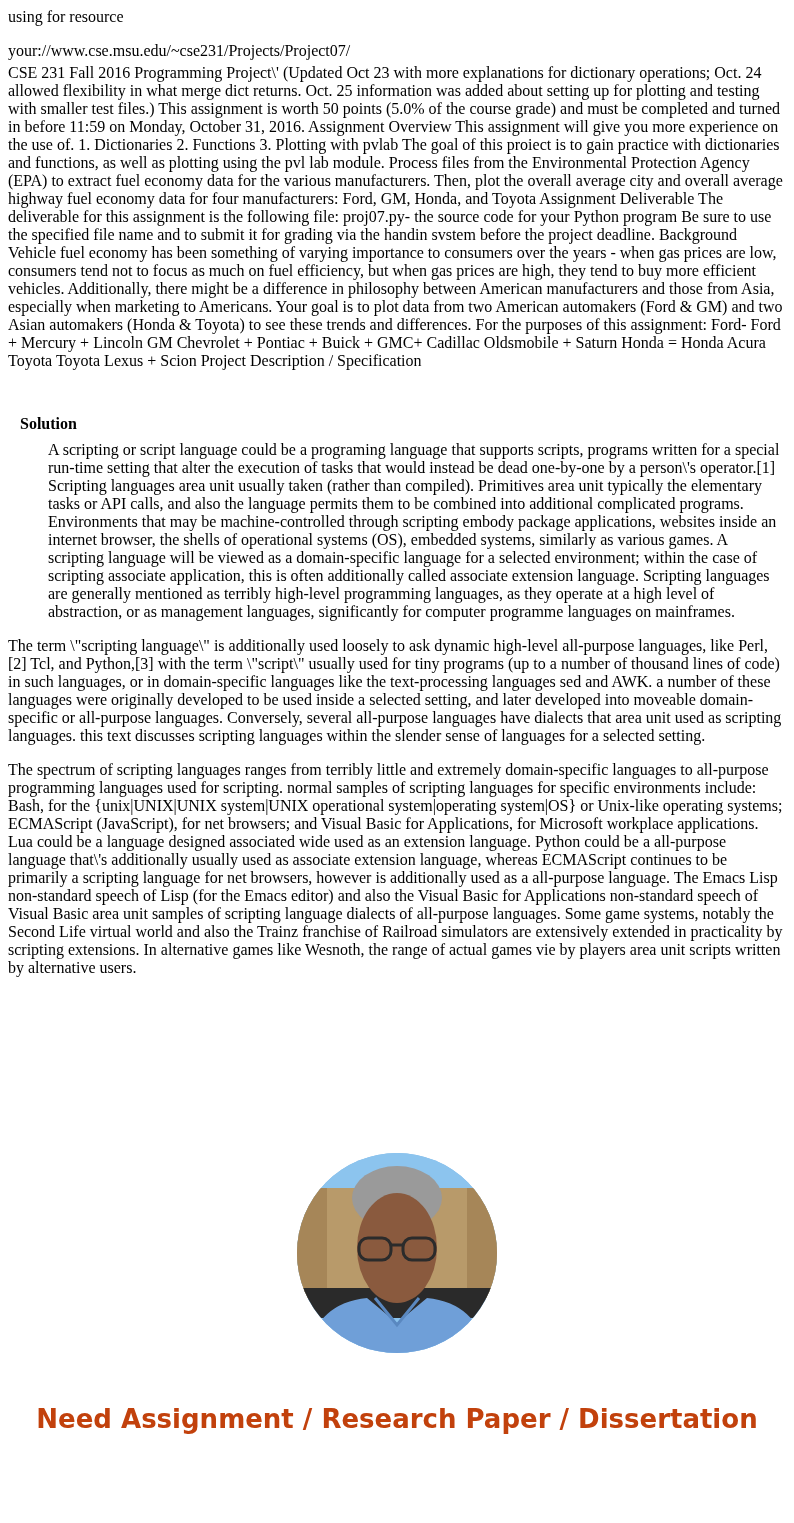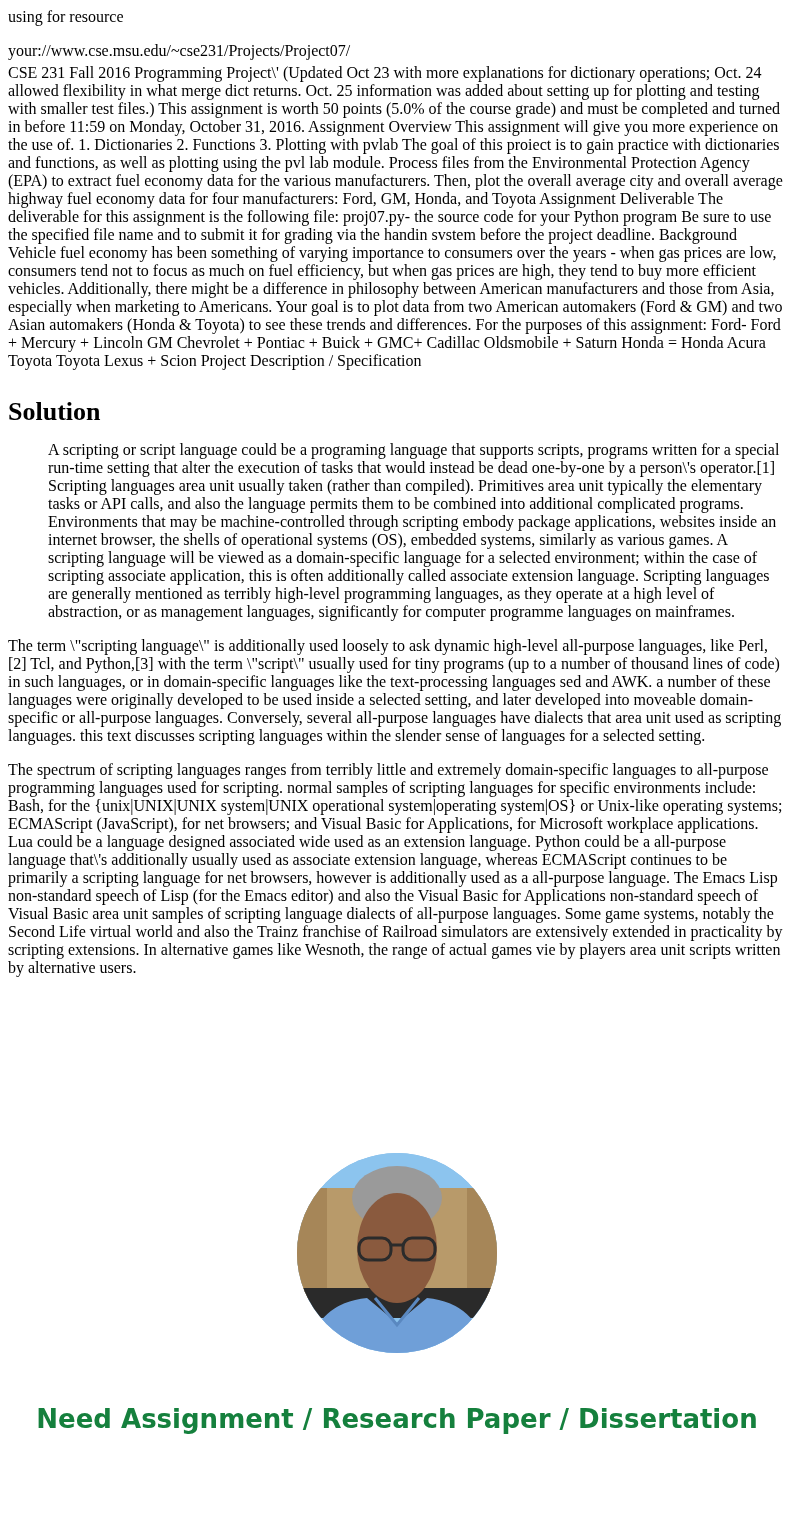--- a/index.html
+++ b/index.html
@@ -12,36 +12,36 @@
       font-size: 16px;
       line-height: 18px;
       color: #000000;
     }
     .content { position: absolute; left: 8px; top: 0; width: 778px; }
     p { margin: 0; }
     .p1 { position: absolute; top: 8px; }
     .p2 { position: absolute; top: 42px; }
     .p3 { position: absolute; top: 64px; }
     h3 {
-      position: absolute; top: 401px; margin: 0;
-      font-size: 26px; line-height: 22px; font-weight: bold;
+      position: absolute; top: 401px; margin: 12px;
+      font-size: 16px; line-height: 22px; font-weight: bold;
     }
     .s1 { position: absolute; top: 441px; margin-left: 40px; }
     .s2 { position: absolute; top: 637px; }
     .s3 { position: absolute; top: 761px; }
     .avatar {
       position: absolute; left: 297px; top: 1153px;
       width: 200px; height: 200px; border-radius: 50%; overflow: hidden;
       background: #7fb6e6;
     }
     .cta {
       position: absolute; left: 0; top: 1404px; width: 794px;
       text-align: center;
       font-family: "DejaVu Sans", sans-serif;
-      font-weight: bold; font-size: 26px; line-height: 30px; color: #15803d;
+      font-weight: bold; font-size: 26px; line-height: 30px; color: #c2410c;
     }
   </style>
 </head>
 <body>
 
 <div class="content">
   <p class="p1">using for resource</p>
   <p class="p2">your://www.cse.msu.edu/~cse231/Projects/Project07/</p>
   <p class="p3">CSE 231 Fall 2016 Programming Project\' (Updated Oct 23 with more explanations for dictionary operations; Oct. 24 allowed flexibility in what merge dict returns. Oct. 25 information was added about setting up for plotting and testing with smaller test files.) This assignment is worth 50 points (5.0% of the course grade) and must be completed and turned in before 11:59 on Monday, October 31, 2016. Assignment Overview This assignment will give you more experience on the use of. 1. Dictionaries 2. Functions 3. Plotting with pvlab The goal of this proiect is to gain practice with dictionaries and functions, as well as plotting using the pvl lab module. Process files from the Environmental Protection Agency (EPA) to extract fuel economy data for the various manufacturers. Then, plot the overall average city and overall average highway fuel economy data for four manufacturers: Ford, GM, Honda, and Toyota Assignment Deliverable The deliverable for this assignment is the following file: proj07.py- the source code for your Python program Be sure to use the specified file name and to submit it for grading via the handin svstem before the project deadline. Background Vehicle fuel economy has been something of varying importance to consumers over the years - when gas prices are low, consumers tend not to focus as much on fuel efficiency, but when gas prices are high, they tend to buy more efficient vehicles. Additionally, there might be a difference in philosophy between American manufacturers and those from Asia, especially when marketing to Americans. Your goal is to plot data from two American automakers (Ford &amp; GM) and two Asian automakers (Honda &amp; Toyota) to see these trends and differences. For the purposes of this assignment: Ford- Ford + Mercury + Lincoln GM Chevrolet + Pontiac + Buick + GMC+ Cadillac Oldsmobile + Saturn Honda = Honda Acura Toyota Toyota Lexus + Scion Project Description / Specification</p>
 

